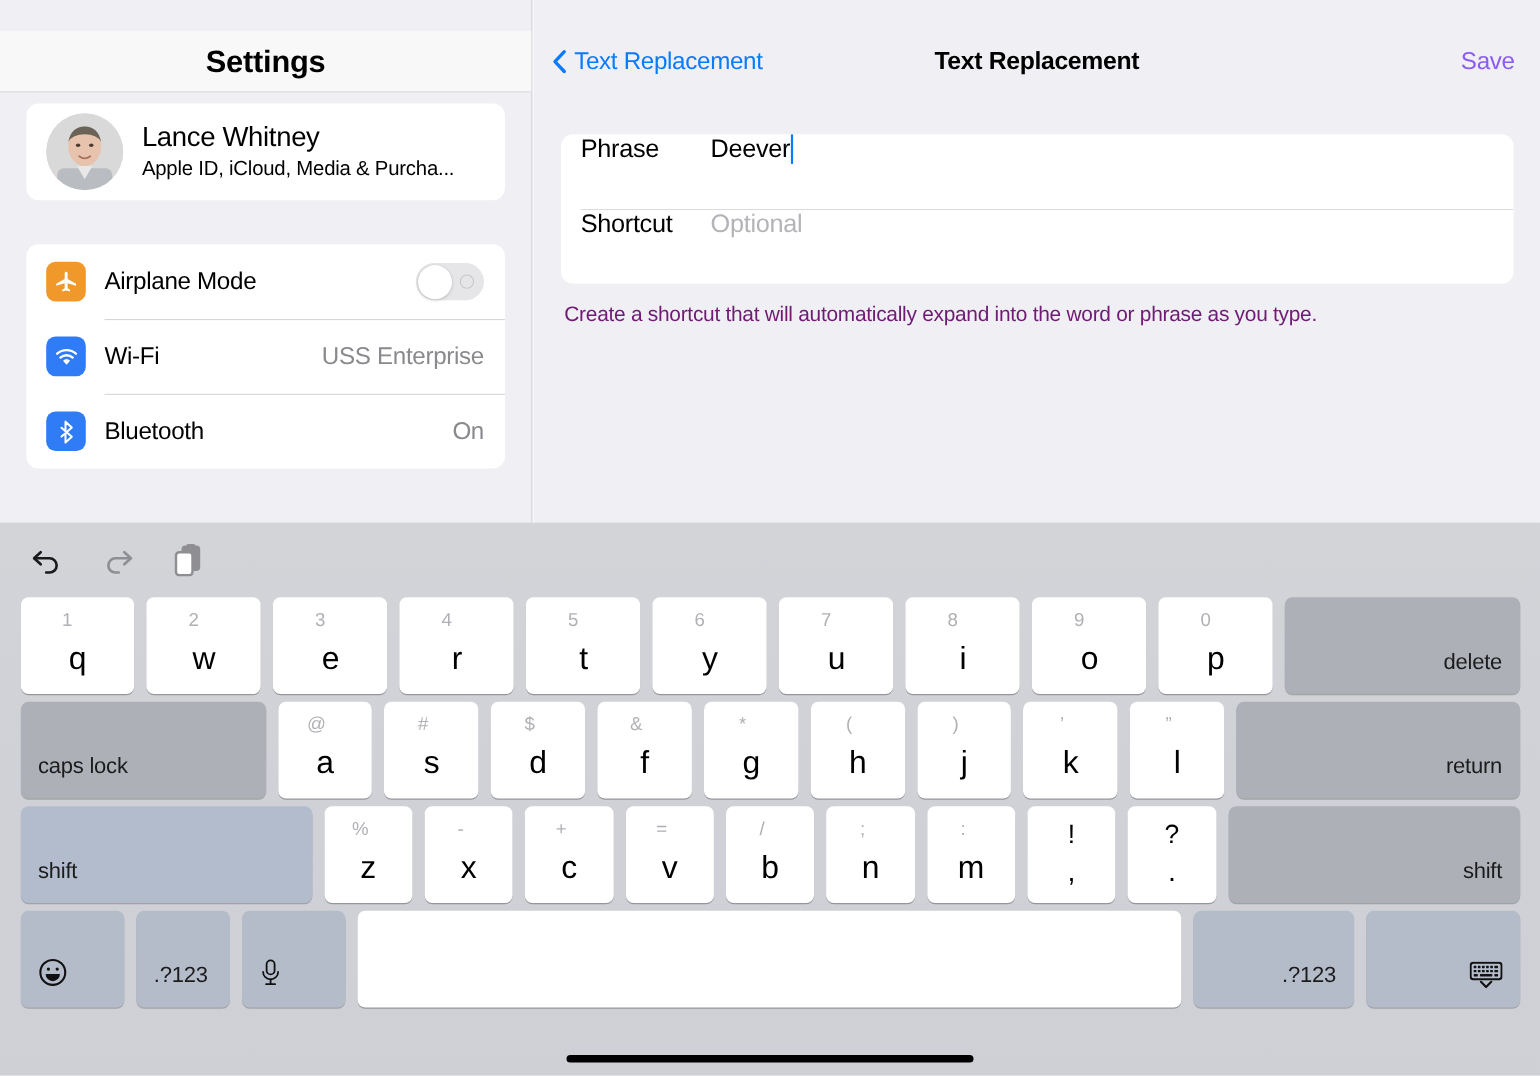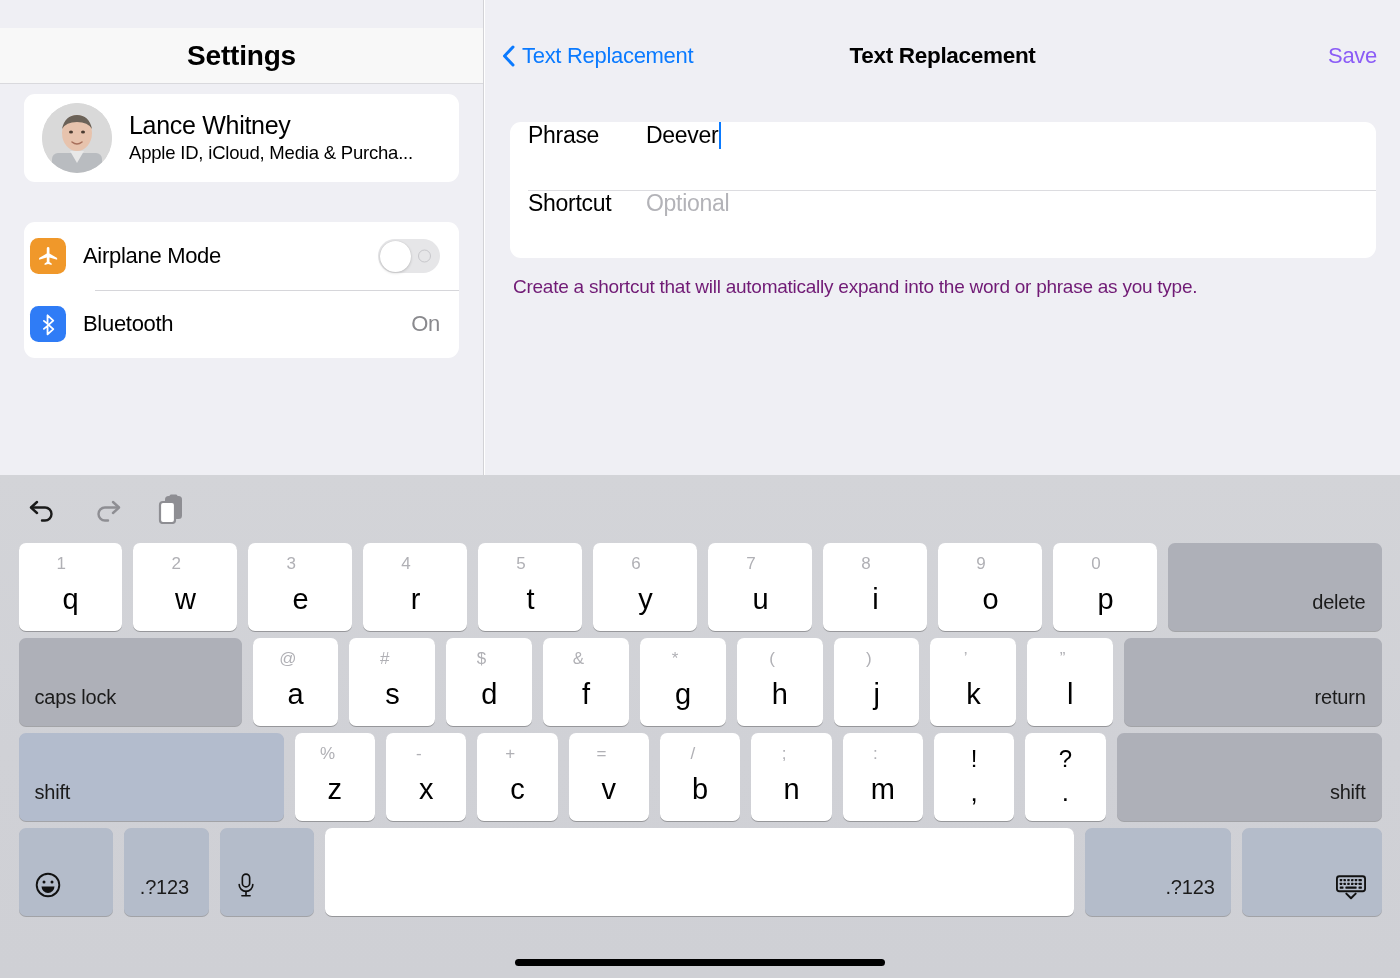--- a/index.html
+++ b/index.html
@@ -75,21 +75,21 @@
   .avatar svg { display:block; width: 70px; height: 70px; }
   .acct-text { display: flex; flex-direction: column; gap: 2px; min-width: 0; }
   .acct-name { font-size: 25px; color: #000; letter-spacing: -.3px; line-height: 1.1; }
   .acct-sub { font-size: 18.5px; color: #000; letter-spacing: -.2px; white-space: nowrap; }
 
   .settings-card {
     position: absolute; left: 0; right: 0; top: 137px;
   }
   .srow {
     display: flex; align-items: center; height: 68px;
-    padding-left: 6px; padding-right: 19px; position: relative;
+    padding-left: 18px; padding-right: 19px; position: relative;
   }
   .srow + .srow::before {
     content: ""; position: absolute; left: 71px; right: 0; top: 0;
     height: 1px; background: #d6d6da;
   }
   .sicon {
     width: 36px; height: 36px; border-radius: 8.5px; flex: 0 0 auto;
     margin-right: 17px; display: flex; align-items: center; justify-content: center;
   }
   .sicon svg { display: block; }
@@ -288,20 +288,31 @@
               <path d="M21 15.5v-2l-8-4.6V3.6a1.4 1.4 0 0 0-2.8 0v5.3L2.2 13.5v2l8-2.4v4.6l-2.3 1.6v1.6l3.7-1 3.7 1v-1.6L13 17.7v-4.6z"></path>
             </svg>
           </div>
           <div class="srow-label">Airplane Mode</div>
           <div class="toggle">
             <span class="knob"></span>
             <span class="dot"></span>
           </div>
         </div>
 
+        <div class="srow">
+          <div class="sicon" style="background:#2f7cf6">
+            <svg viewBox="0 0 24 20" width="23" height="19">
+              <path d="M12 17.4 L8.6 13.6 a5.1 5.1 0 0 1 6.8 0 Z" fill="#fff"></path>
+              <path d="M6.1 10.6 a9 9 0 0 1 11.8 0" stroke="#fff" stroke-width="2.3" fill="none" stroke-linecap="round"></path>
+              <path d="M3 6.9 a13.6 13.6 0 0 1 18 0" stroke="#fff" stroke-width="2.3" fill="none" stroke-linecap="round"></path>
+            </svg>
+          </div>
+          <div class="srow-label">Wi-Fi</div>
+          <div class="srow-value">USS Enterprise</div>
+        </div>
 
         <div class="srow">
           <div class="sicon" style="background:#2f7cf6">
             <svg viewBox="0 0 24 24" width="23" height="23">
               <path d="M11 2.5 L17 8 L12 12.4 L17 16.8 L11 22.3 V13.4 L7.2 16.6 M11 11.4 V2.5 M11 11.4 L7.2 8.2" stroke="#fff" stroke-width="1.9" fill="none" stroke-linejoin="round" stroke-linecap="round"></path>
             </svg>
           </div>
           <div class="srow-label">Bluetooth</div>
           <div class="srow-value">On</div>
         </div>

